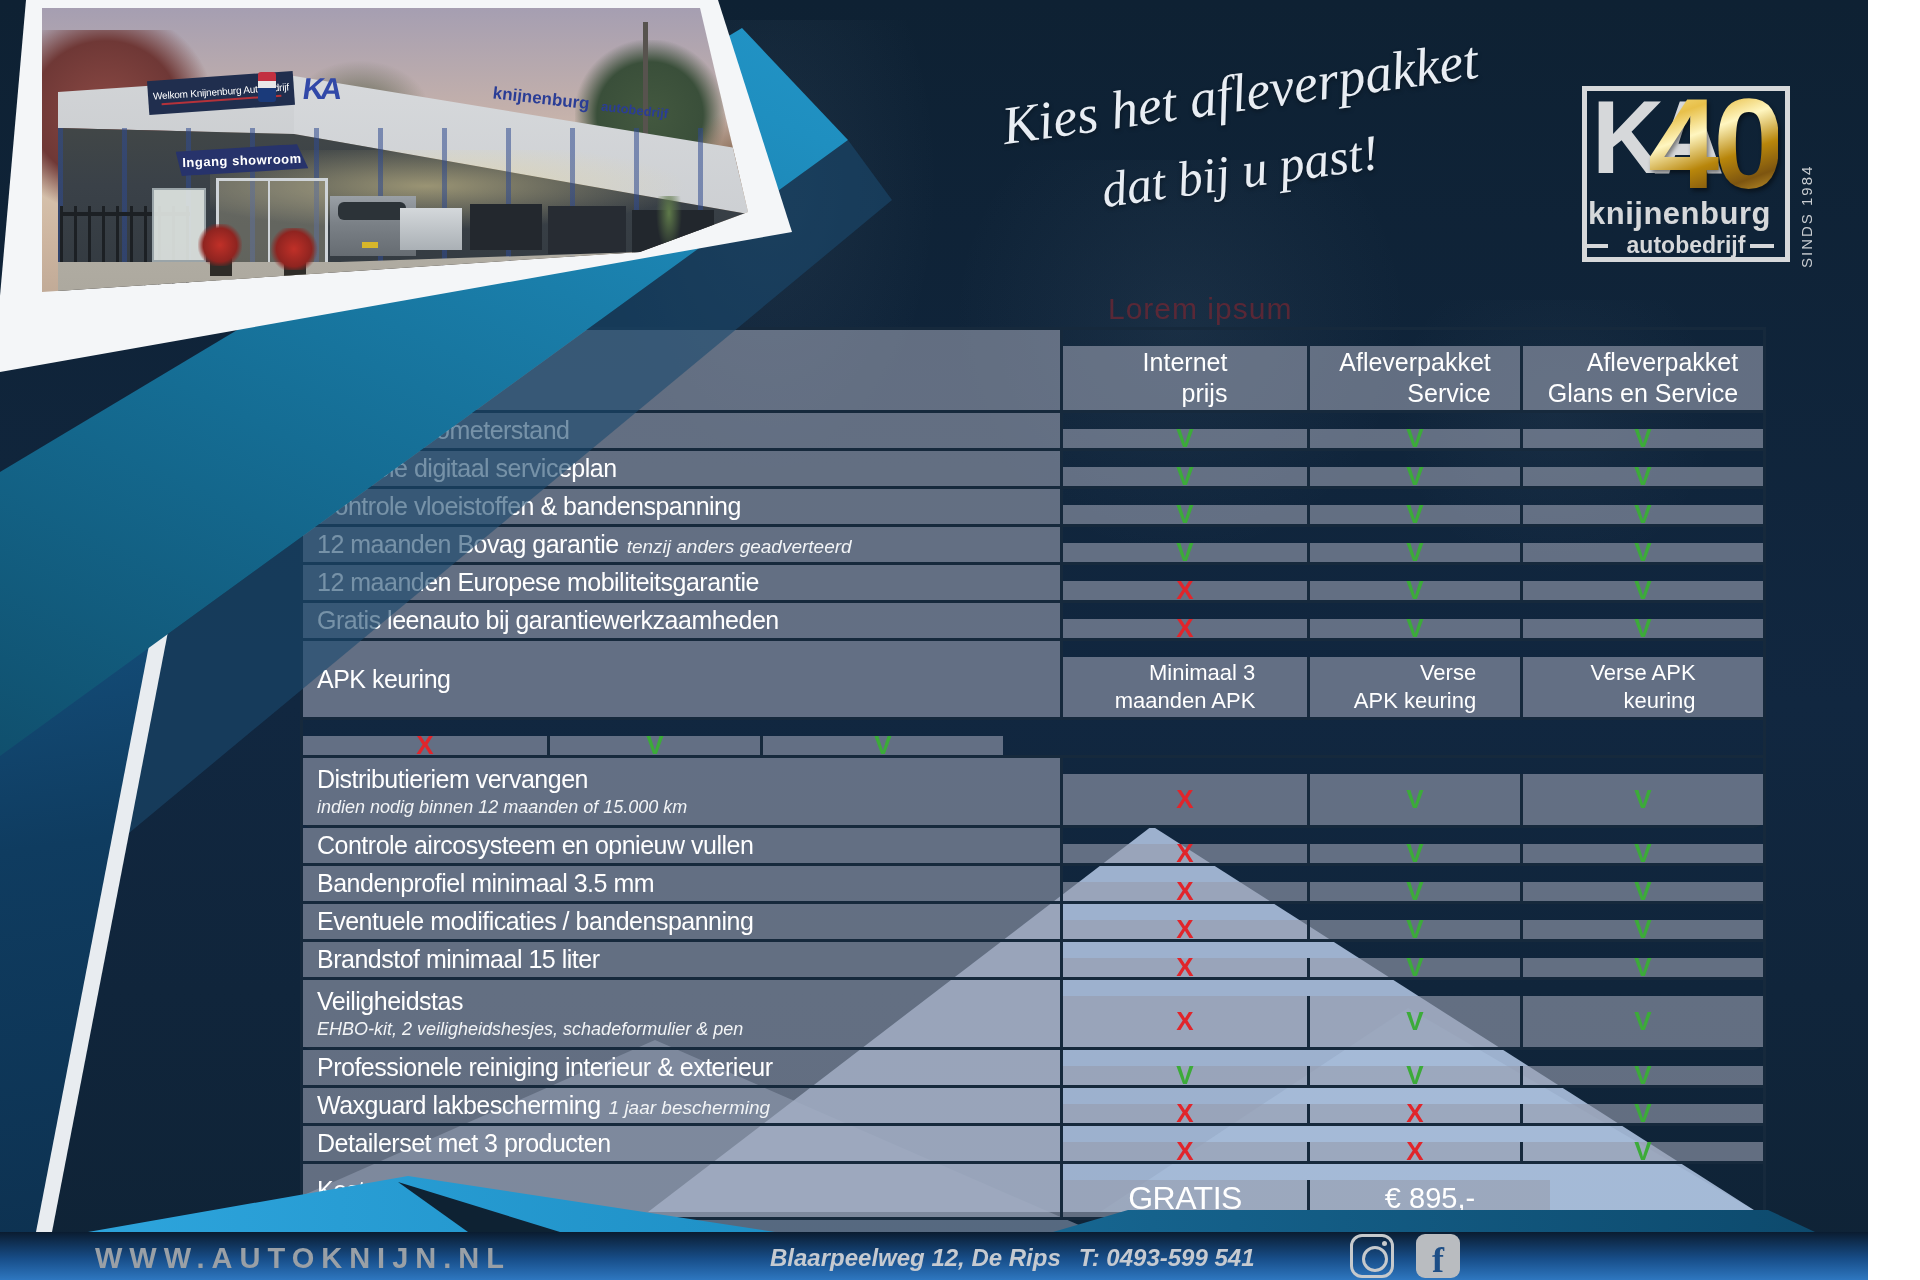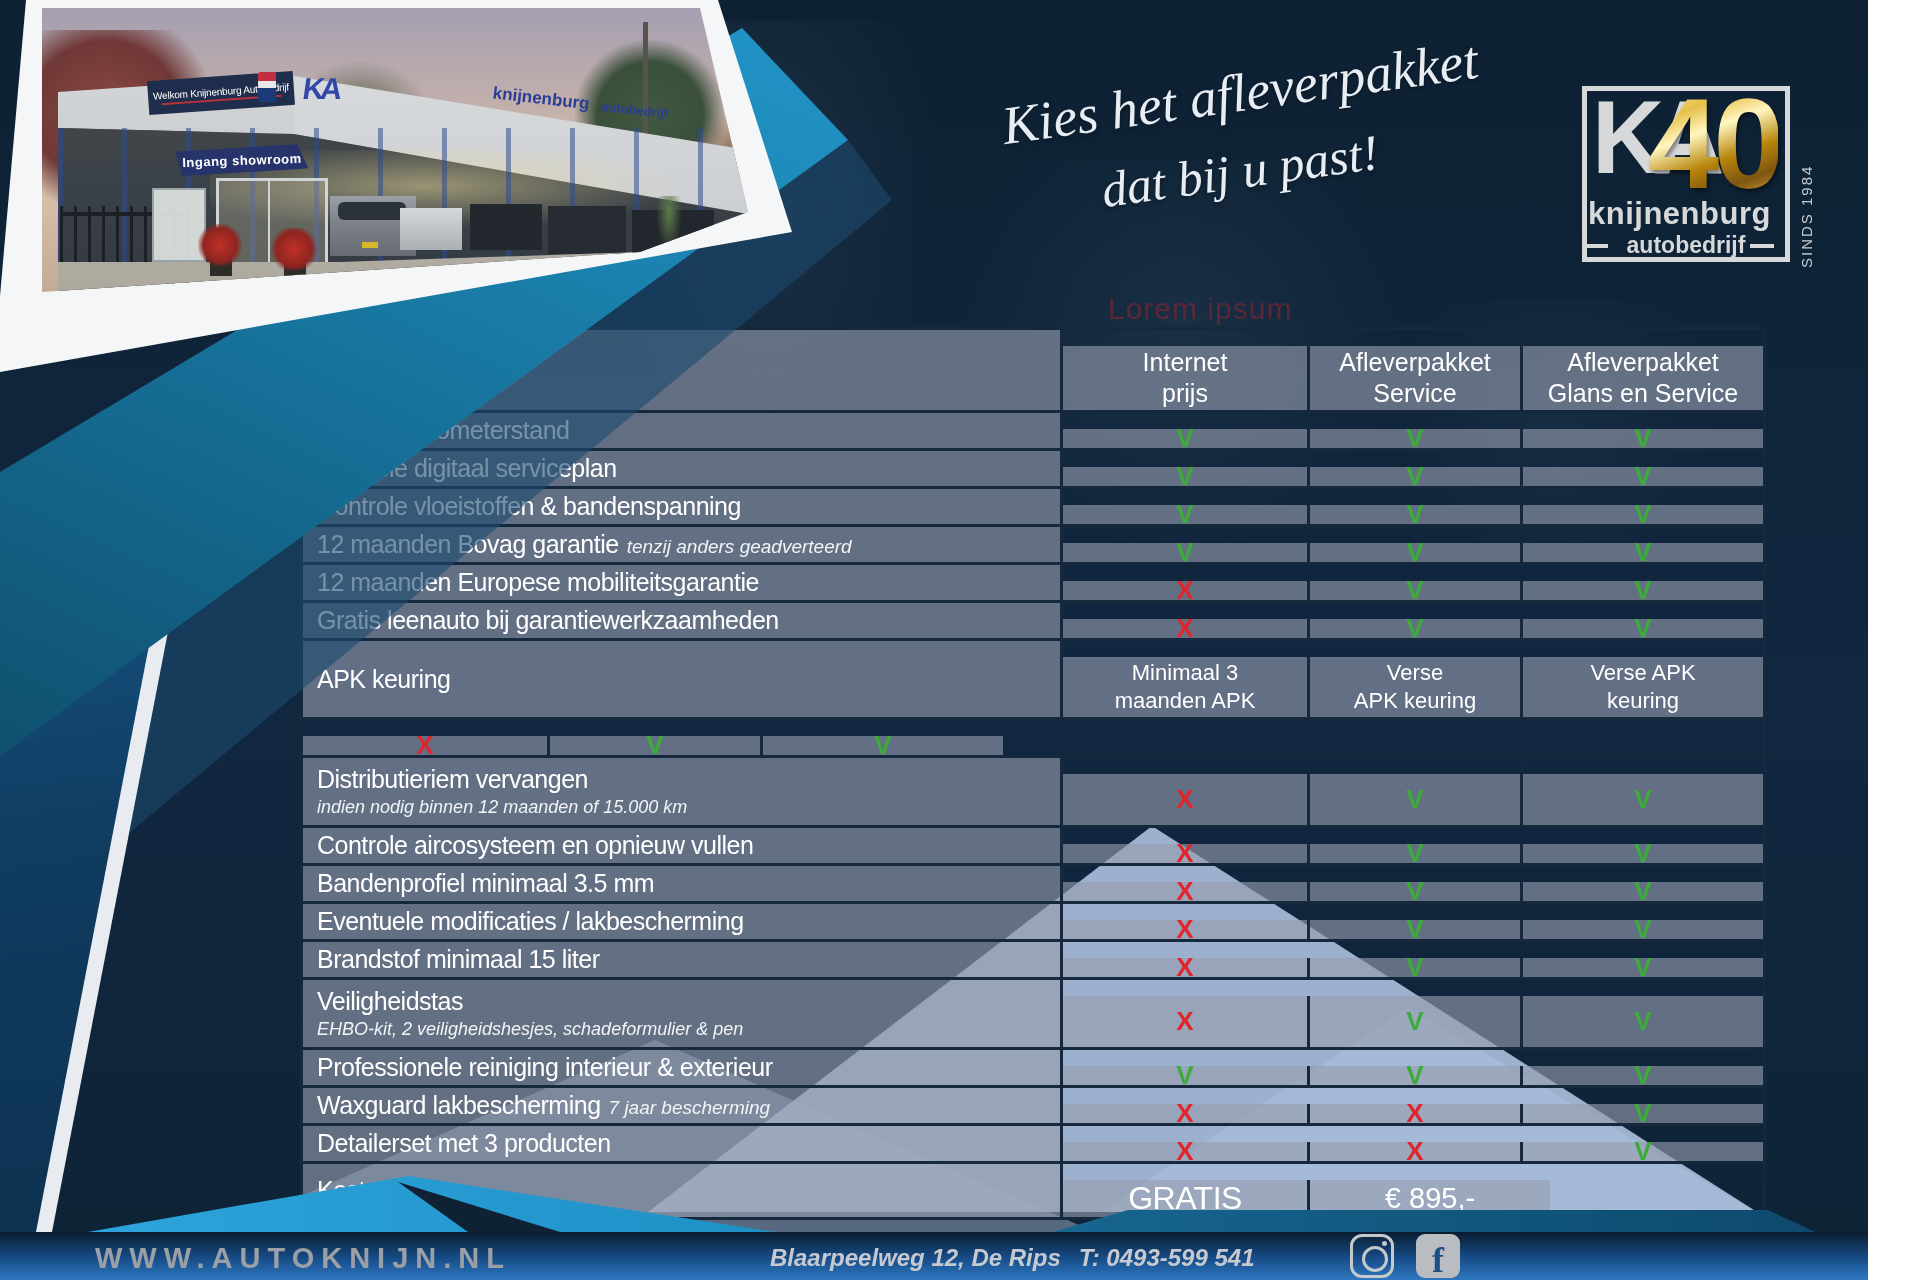--- a/index.html
+++ b/index.html
@@ -27,21 +27,21 @@
       clip-path:polygon(1053px 1232px,1128px 1210px,1768px 1210px,1815px 1232px);}
   
   .tbl{position:absolute;left:300px;top:327px;width:1466px;z-index:3;
        border:3px solid #16293c;box-sizing:border-box;}
   .trow{display:flex;border-bottom:3px solid #16293c;}
   .trow:last-child{border-bottom:none;}
   .cell{background:rgba(150,156,175,.62);box-sizing:border-box;}
   .lab{width:760px;border-right:3px solid #16293c;display:flex;flex-direction:column;
        justify-content:center;padding-left:14px;}
   .val{width:247px;border-right:3px solid #16293c;display:flex;align-items:center;
-       justify-content:center;text-align:center;margin-top:16px;}
+       justify-content:center;text-align:right;margin-top:16px;}
   .c2{width:213px;}
   .c3{width:240px;border-right:none;}
   .rhead{height:80px;}
   .rstd{height:35px;}
   .rapk{height:76px;}
   .rtall{height:67px;border-radius:9px;}
   .rkost{height:53px;}
   .chead{color:#fff;font-size:25px;line-height:31px;white-space:pre-line;font-weight:400;}
   .ltxt{color:#fff;font-size:25px;letter-spacing:-0.5px;}
   .inote{color:#f2f4f6;font-size:19px;font-style:italic;margin-left:8px;}
@@ -321,21 +321,21 @@
         <div class="lmain"><span class="ltxt">Bandenprofiel minimaal 3.5 mm</span></div>
 
       </div>
       <div class="cell val no">X</div>
       <div class="cell val c2 ok">V</div>
       <div class="cell val c3 ok">V</div>
     </div>
 
     <div class="trow rstd">
       <div class="cell lab">
-        <div class="lmain"><span class="ltxt">Eventuele modificaties / lakbescherming</span></div>
+        <div class="lmain"><span class="ltxt">Eventuele modificaties / bandenspanning</span></div>
 
       </div>
       <div class="cell val no">X</div>
       <div class="cell val c2 ok">V</div>
       <div class="cell val c3 ok">V</div>
     </div>
 
     <div class="trow rstd">
       <div class="cell lab">
         <div class="lmain"><span class="ltxt">Brandstof minimaal 15 liter</span></div>
@@ -361,21 +361,21 @@
         <div class="lmain"><span class="ltxt">Professionele reiniging interieur &amp; exterieur</span></div>
 
       </div>
       <div class="cell val ok">V</div>
       <div class="cell val c2 ok">V</div>
       <div class="cell val c3 ok">V</div>
     </div>
 
     <div class="trow rstd">
       <div class="cell lab">
-        <div class="lmain"><span class="ltxt">Waxguard lakbescherming</span><span class="inote">7 jaar bescherming</span></div>
+        <div class="lmain"><span class="ltxt">Waxguard lakbescherming</span><span class="inote">1 jaar bescherming</span></div>
 
       </div>
       <div class="cell val no">X</div>
       <div class="cell val c2 no">X</div>
       <div class="cell val c3 ok">V</div>
     </div>
 
     <div class="trow rstd">
       <div class="cell lab">
         <div class="lmain"><span class="ltxt">Detailerset met 3 producten</span></div>

